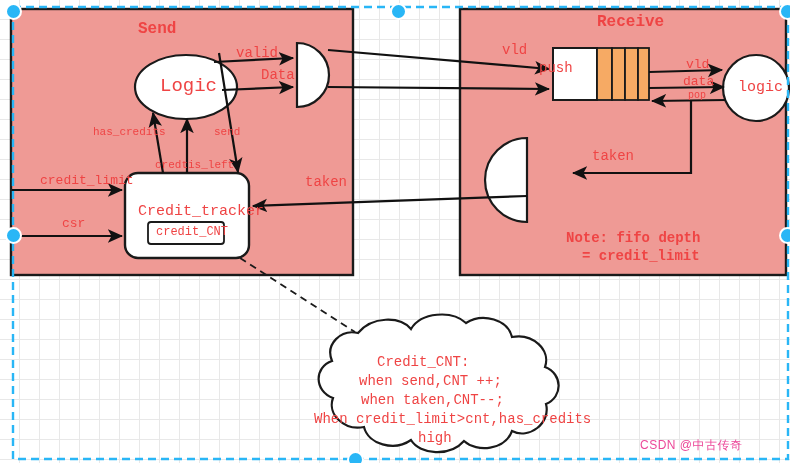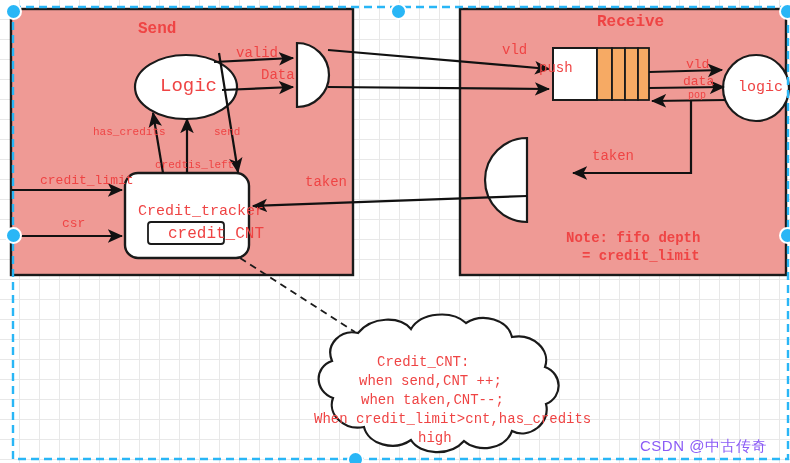--- a/index.html
+++ b/index.html
@@ -24,22 +24,22 @@
   #svgroot{position:absolute;left:0;top:0;width:790px;height:463px;}
   .lbl{
     position:absolute;
     color:#ef4444;
     white-space:nowrap;
     font-family:Liberation Mono, monospace;
   }
   .bold{font-weight:bold;}
   .watermark{
     position:absolute;
-    color:#8b5cf6;
-    font-size:15px;
+    color:#ec4899;
+    font-size:12px;
     font-family:"Liberation Sans", sans-serif;
     white-space:nowrap;
     letter-spacing:0.5px;
   }
   .handle{
     position:absolute;
     width:17px;height:17px;border-radius:50%;
     background:#29b6f6;border:2px solid #ffffff;
     box-sizing:border-box;
   }
@@ -118,21 +118,21 @@
 
   <rect x="13" y="7" width="775" height="452" fill="none" stroke="#29b6f6" stroke-width="2.4" stroke-dasharray="8,5"></rect>
 </svg>
 
 <div class="lbl bold" style="left:138px;top:20px;font-size:16px;">Send</div>
 <div class="lbl bold" style="left:597px;top:13px;font-size:16px;">Receive</div>
 
 <div class="lbl" style="left:160px;top:75px;font-size:19px;">Logic</div>
 
 <div class="lbl" style="left:138px;top:203px;font-size:15px;">Credit_tracker</div>
-<div class="lbl" style="left:168px;top:225px;font-size:16px;">credit_CNT</div>
+<div class="lbl" style="left:156px;top:225px;font-size:12px;">credit_CNT</div>
 
 <div class="lbl" style="left:40px;top:173px;font-size:13px;">credit_limit</div>
 <div class="lbl" style="left:62px;top:216px;font-size:13px;">csr</div>
 
 <div class="lbl" style="left:93px;top:126px;font-size:11px;">has_credits</div>
 <div class="lbl" style="left:155px;top:139px;font-size:11px;margin-top:20px;">credtis_left</div>
 <div class="lbl" style="left:214px;top:126px;font-size:11px;">send</div>
 
 <div class="lbl" style="left:236px;top:45px;font-size:14px;">valid</div>
 <div class="lbl" style="left:261px;top:67px;font-size:14px;">Data</div>

